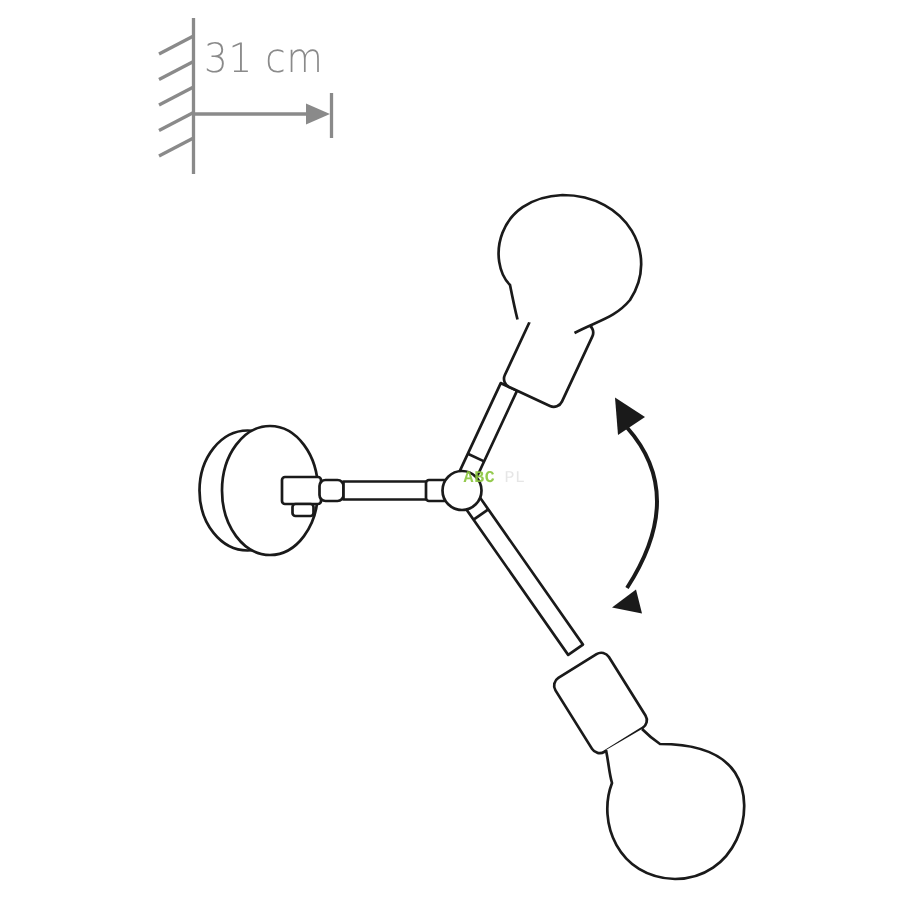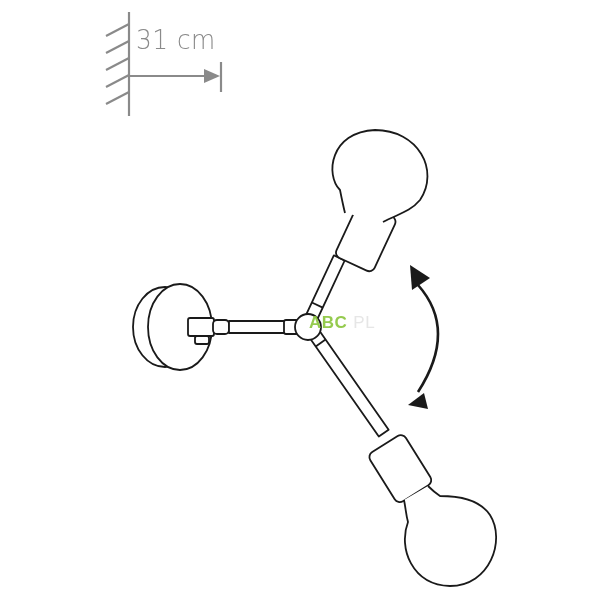--- a/index.html
+++ b/index.html
@@ -6,22 +6,22 @@
     body { width: 600px; height: 600px; position: relative; overflow: hidden; font-family: "DejaVu Sans", sans-serif; }
     #diagram { position: absolute; left: 0; top: 0; width: 600px; height: 600px; }
     .dim-label {
       position: absolute; left: 136px; top: 24px;
       font-family: "DejaVu Sans", sans-serif; font-weight: 300;
       font-size: 27px; color: #8a8a8a; letter-spacing: 0.5px;
       transform: scaleX(0.92); transform-origin: left top;
     }
     .watermark {
       position: absolute; left: 309px; top: 313px;
-      font-family: Liberation Sans, sans-serif; font-weight: bold;
-      font-size: 17px; letter-spacing: 0.5px;
+      font-family: Liberation Mono, monospace; font-weight: bold;
+      font-size: 11px; letter-spacing: 0.5px;
     }
     .wm-main { color: #8cc63f; opacity: 0.92; }
     .wm-faint { color: #e6e6e6; font-weight: normal; margin-left: 6px; }
   </style>
 </head>
 <body>
 
 <svg id="diagram" viewBox="0 0 600 600" xmlns="http://www.w3.org/2000/svg">
 
   <g stroke="#8a8a8a" stroke-width="2.2" fill="none">

